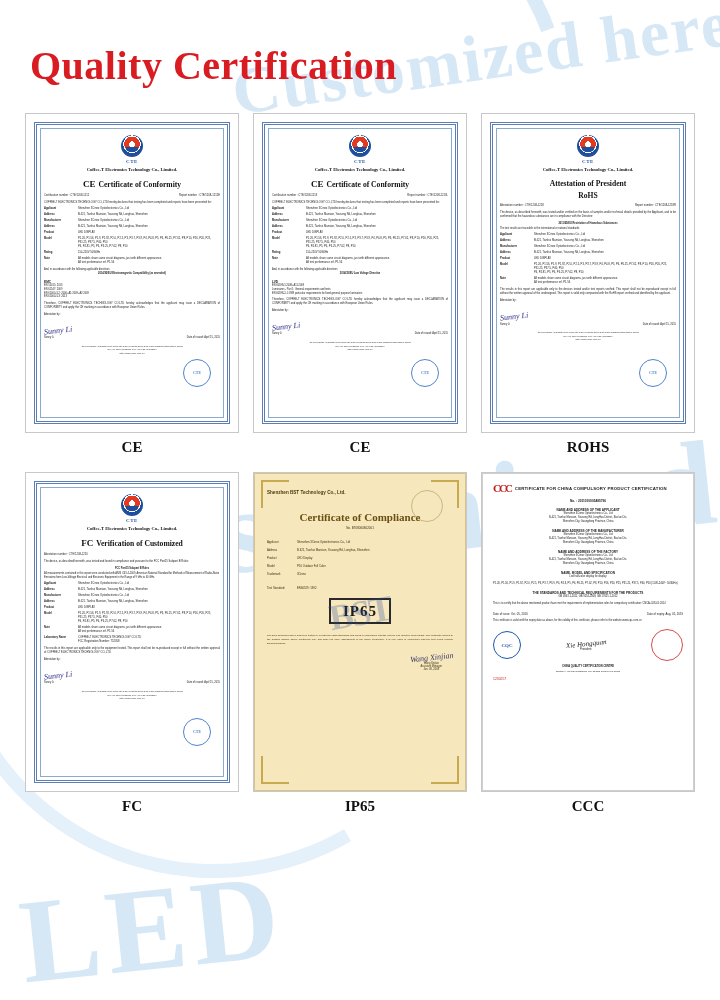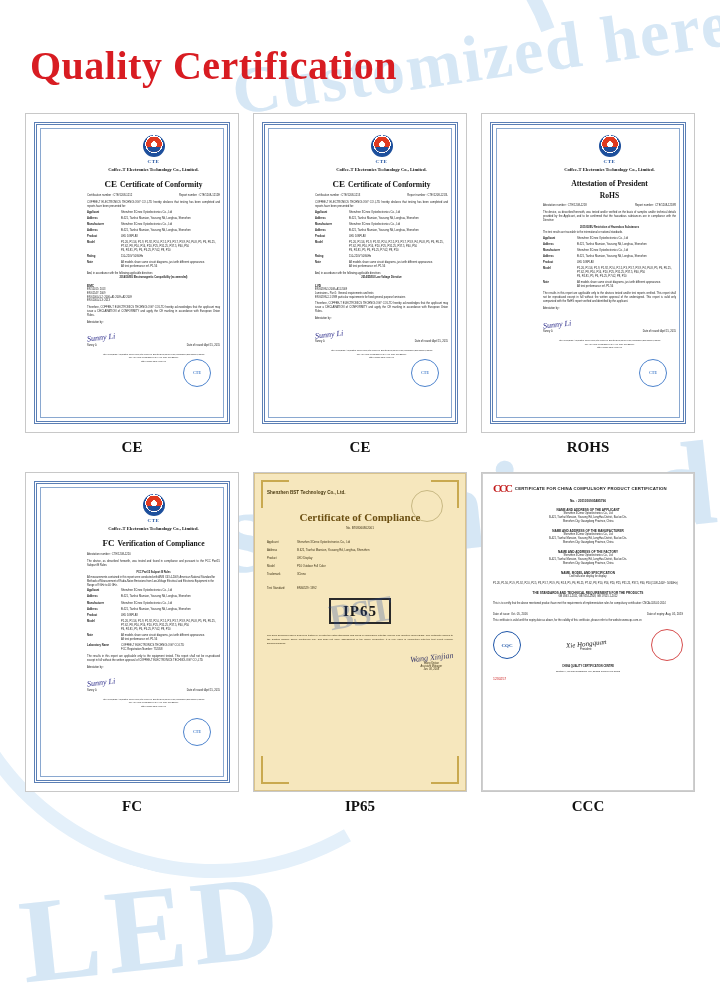--- a/index.html
+++ b/index.html
@@ -75,21 +75,21 @@
     background:#fff;
     padding:6px 7px;
     box-sizing:border-box;
     font-size:2.6px;
     color:#1a1a1a;
     line-height:1.45;
   }
   .cte-doc:before{
     content:"";position:absolute;inset:3px;border:1px solid #8aa8d0;pointer-events:none;
   }
-  .doc-inner{position:relative;z-index:1;margin-left:43px;}
+  .doc-inner{position:relative;z-index:1;}
   .logo-row{display:flex;justify-content:center;margin-top:4px;}
   .cte-logo{
     width:22px;height:22px;border-radius:50%;
     background:radial-gradient(circle at 50% 42%, #fff 0 18%, #e03a20 18% 46%, #fff 46% 52%, #1d4f9c 52% 100%);
     position:relative;
   }
   .cte-logo:after{
     content:"";position:absolute;left:50%;top:56%;transform:translateX(-50%);
     width:13px;height:5px;background:#1d4f9c;border-radius:0 0 7px 7px;
   }
@@ -497,21 +497,21 @@
   <div class="cell">
     <div class="cert-frame">
       <div class="cte-doc">
         <div class="doc-inner">
           <div class="logo-row">
               <div class="cte-logo"></div>
             </div>
           <div class="cte-word">CTE</div>
           <div class="company-line">Coffee-T Electronics Technology Co., Limited.</div>
           <div class="doc-title">
-            <span class="mark">FC</span><span>Verification of Compliance</span>
+            <span class="mark">FC</span><span>Verification of Customized</span>
           </div>
           <div class="num-row">
             <span><span>Attestation number :</span> <span>CTE/1208-1220</span></span>
           </div>
           <div class="para">The device, as described herewith, was tested and found in compliance and pursuant to the FCC Part15 Subpart B Rules:</div>
           <div class="small center" style="font-weight:bold;margin-top:3px;">FCC Part15 Subpart B Rules</div>
           <div class="small" style="margin-top:2px;">All measurements contained in this report were conducted with ANSI C63.4-2009, American National Standard for Methods of Measurement of Radio-Noise Emissions from Low-Voltage Electrical and Electronic Equipment in the Range of 9 kHz to 40 GHz.</div>
 
           <div class="kv">
               <div class="k">Applicant</div>

